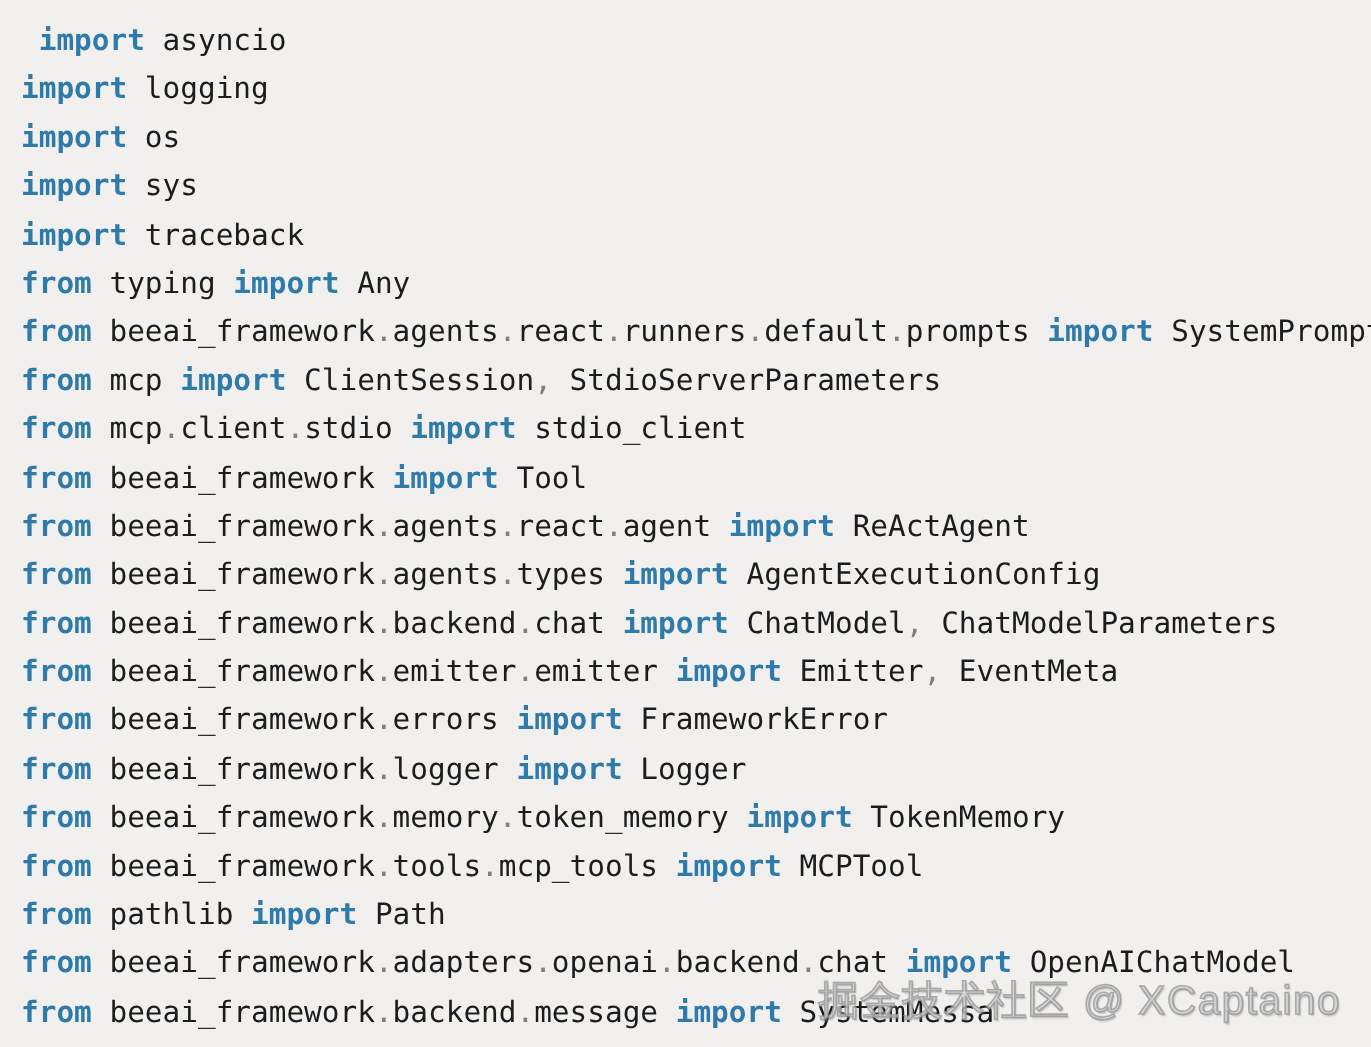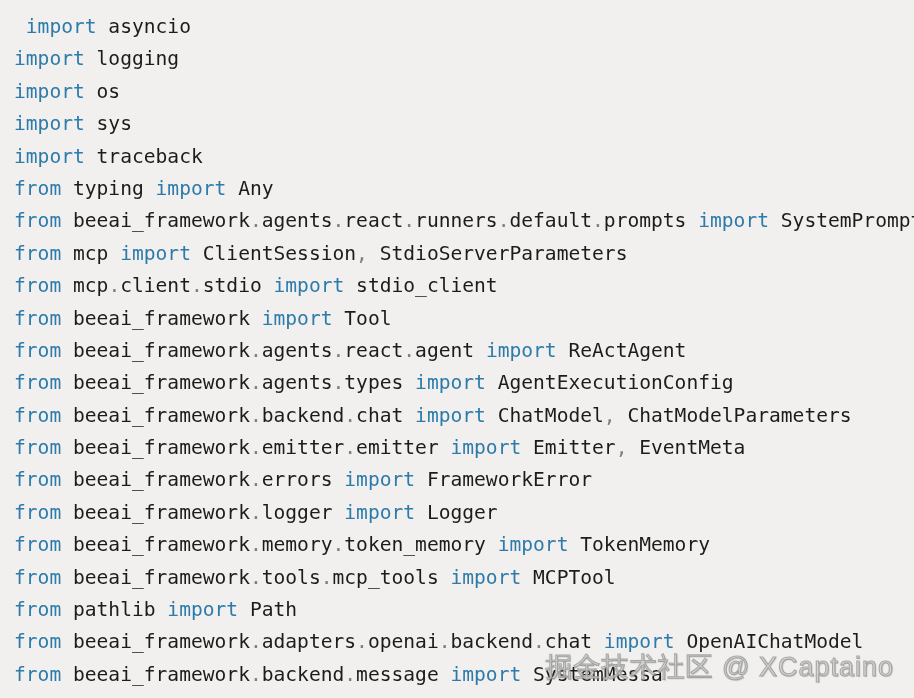--- a/index.html
+++ b/index.html
@@ -20,21 +20,21 @@
     font-size: 19.6px;
     line-height: 32.4px;
     width: 914px;
     overflow: hidden;
   }
   .code-line {
     white-space: pre;
     height: 32.4px;
     overflow: hidden;
   }
-  .tok-kw    { color: var(--kw, #2e7bab); }
+  .tok-kw    { color: var(--kw, #2e7bab); font-weight: bold; }
   .tok-id    { color: var(--id, #1c1c1c); }
   .tok-punct { color: var(--punct, #7f7f7f); }
   .watermark {
     position: absolute;
     top: 649px;
     right: 20px;
     font-family: "Liberation Sans", sans-serif;
     font-size: 27px;
     font-weight: 400;
     letter-spacing: 1px;

